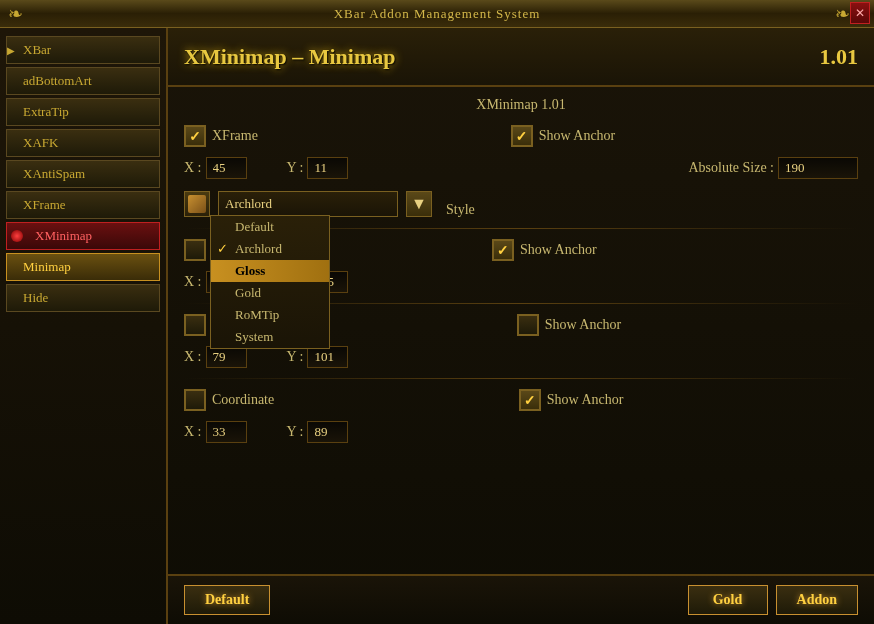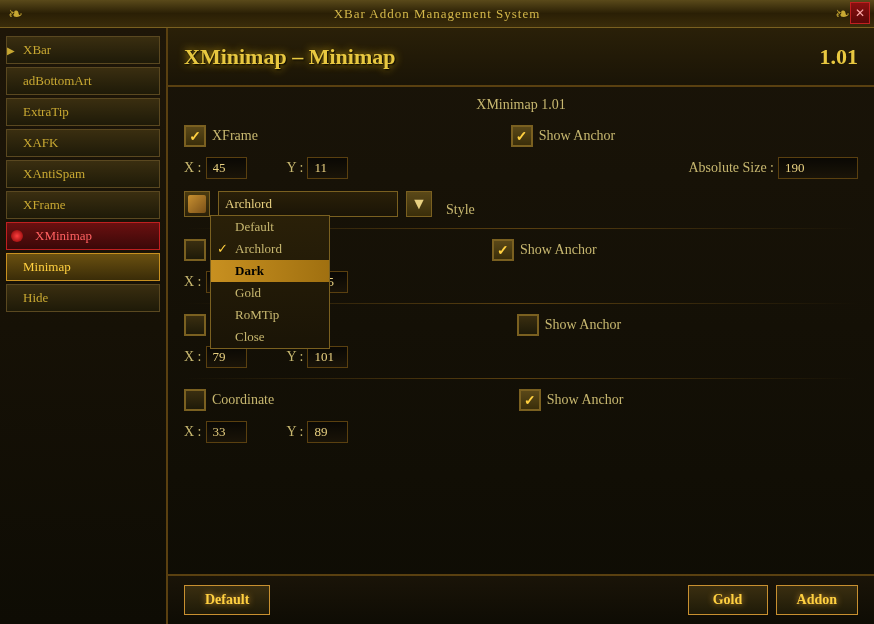--- a/index.html
+++ b/index.html
@@ -424,30 +424,30 @@
         <span class="style-label">Style</span>
 
         <div class="dropdown-menu">
           <div class="dropdown-item">
             <span>Default</span>
           </div>
           <div class="dropdown-item selected">
             <span>Archlord</span>
           </div>
           <div class="dropdown-item highlighted">
-            <span>Dark</span>
+            <span>Gloss</span>
           </div>
           <div class="dropdown-item">
             <span>Gold</span>
           </div>
           <div class="dropdown-item">
             <span>RoMTip</span>
           </div>
           <div class="dropdown-item">
-            <span>Close</span>
+            <span>System</span>
           </div>
         </div>
       </div>
 
       <div class="section-sep"></div>
 
       <div class="row">
         <div class="checkbox-container">
           <div class="checkbox"></div>
           <span class="checkbox-label">Z</span>

